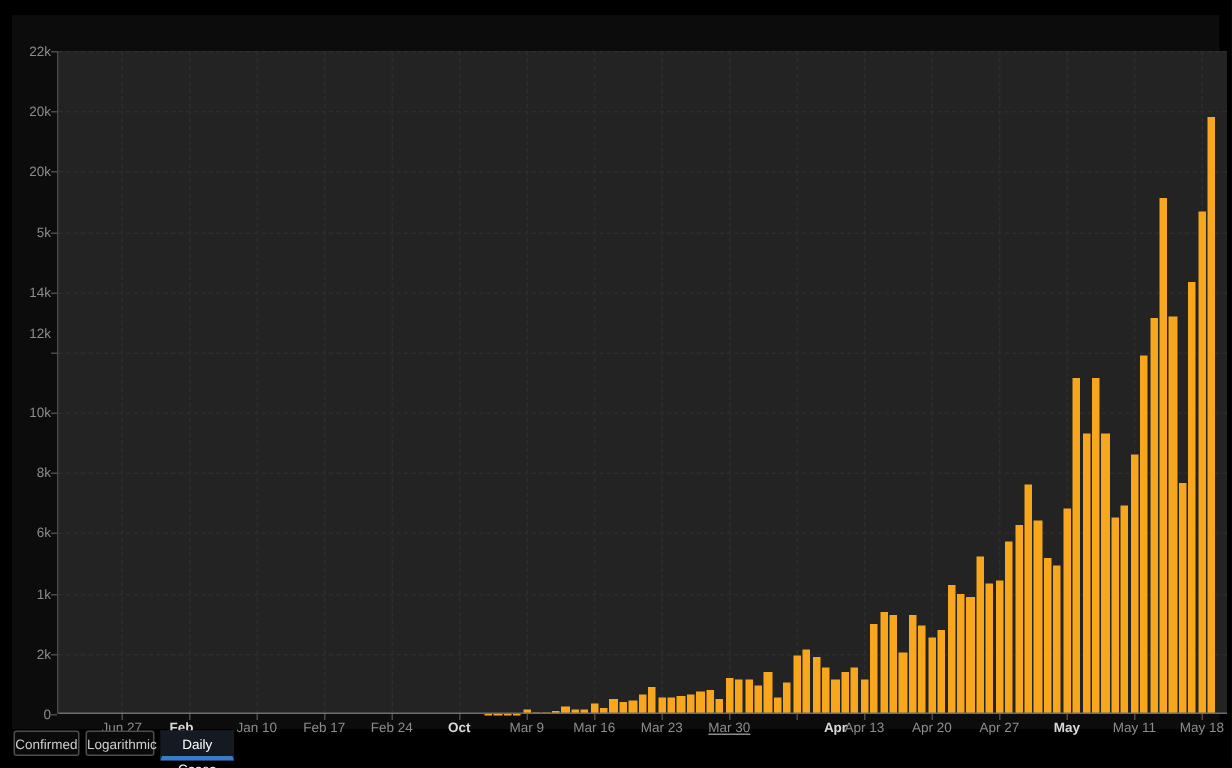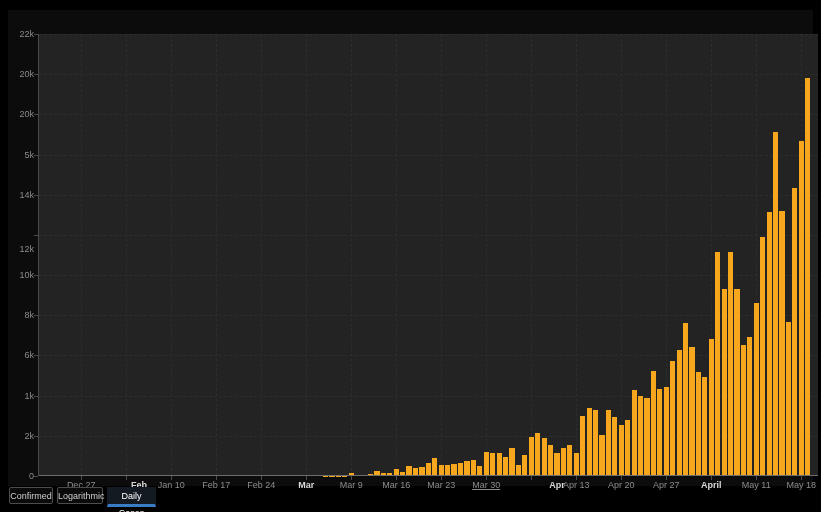--- a/index.html
+++ b/index.html
@@ -68,21 +68,21 @@
         <div class="ylab" style="left: 0px; top: 420.818px; color: rgb(140, 140, 140);">2k</div>
         <div class="ytick" style="left: 26px; top: 385.636px; background: rgb(74, 74, 74);"></div>
         <div class="ylab" style="left: 0px; top: 380.636px; color: rgb(140, 140, 140);">1k</div>
         <div class="ytick" style="left: 26px; top: 345.455px; background: rgb(74, 74, 74);"></div>
         <div class="ylab" style="left: 0px; top: 340.455px; color: rgb(140, 140, 140);">6k</div>
         <div class="ytick" style="left: 26px; top: 305.273px; background: rgb(74, 74, 74);"></div>
         <div class="ylab" style="left: 0px; top: 300.273px; color: rgb(140, 140, 140);">8k</div>
         <div class="ytick" style="left: 26px; top: 265.091px; background: rgb(74, 74, 74);"></div>
         <div class="ylab" style="left: 0px; top: 260.091px; color: rgb(140, 140, 140);">10k</div>
         <div class="ytick" style="left: 26px; top: 224.909px; background: rgb(74, 74, 74);"></div>
-        <div class="ylab" style="left: 0px; top: 234px; color: rgb(140, 140, 140);">12k</div>
+        <div class="ylab" style="left: 0px; top: 207px; color: rgb(140, 140, 140);">12k</div>
         <div class="ytick" style="left: 26px; top: 184.727px; background: rgb(74, 74, 74);"></div>
         <div class="ylab" style="left: 0px; top: 179.727px; color: rgb(140, 140, 140);">14k</div>
         <div class="ytick" style="left: 26px; top: 144.545px; background: rgb(74, 74, 74);"></div>
         <div class="ylab" style="left: 0px; top: 139.545px; color: rgb(140, 140, 140);">5k</div>
         <div class="ytick" style="left: 26px; top: 104.364px; background: rgb(74, 74, 74);"></div>
         <div class="ylab" style="left: 0px; top: 99.3636px; color: rgb(140, 140, 140);">20k</div>
         <div class="ytick" style="left: 26px; top: 64.1818px; background: rgb(74, 74, 74);"></div>
         <div class="ylab" style="left: 0px; top: 59.1818px; color: rgb(140, 140, 140);">20k</div>
         <div class="ytick" style="left: 26px; top: 24px; background: rgb(74, 74, 74);"></div>
         <div class="ylab" style="left: 0px; top: 19px; color: rgb(140, 140, 140);">22k</div>
@@ -163,49 +163,49 @@
         <div class="bar" style="left: 764.99px; width: 5.2px; top: 121.642px; height: 344.358px; background: rgb(247, 167, 29);"></div>
         <div class="bar" style="left: 771.42px; width: 5.2px; top: 200.599px; height: 265.401px; background: rgb(247, 167, 29);"></div>
         <div class="bar" style="left: 777.85px; width: 5.2px; top: 311.702px; height: 154.298px; background: rgb(247, 167, 29);"></div>
         <div class="bar" style="left: 784.28px; width: 5.2px; top: 178.298px; height: 287.702px; background: rgb(247, 167, 29);"></div>
         <div class="bar" style="left: 790.71px; width: 5.2px; top: 131.085px; height: 334.915px; background: rgb(247, 167, 29);"></div>
         <div class="bar" style="left: 797.14px; width: 5.2px; top: 68.4009px; height: 397.599px; background: rgb(247, 167, 29);"></div>
       </div>
     <div id="baseline"></div>
     <div id="xlabels">
         <div class="xtick" style="left: 73.15px; background: rgb(74, 74, 74);"></div>
-        <div class="xlab" style="left: 48.15px;">Dec 27</div>
+        <div class="xlab" style="left: 48.15px;">Jun 27</div>
         <div class="xtick" style="left: 118.16px; background: rgb(74, 74, 74);"></div>
-        <div class="xlab month" style="left: 106px;">Feb</div>
+        <div class="xlab month" style="left: 88px;">Feb</div>
         <div class="xtick" style="left: 163.17px; background: rgb(74, 74, 74);"></div>
         <div class="xlab" style="left: 138.17px;">Jan 10</div>
         <div class="xtick" style="left: 208.18px; background: rgb(74, 74, 74);"></div>
         <div class="xlab" style="left: 183.18px;">Feb 17</div>
         <div class="xtick" style="left: 253.19px; background: rgb(74, 74, 74);"></div>
         <div class="xlab" style="left: 228.19px;">Feb 24</div>
         <div class="xtick" style="left: 298.2px; background: rgb(74, 74, 74);"></div>
-        <div class="xlab month" style="left: 273.2px;">Mar</div>
+        <div class="xlab month" style="left: 273.2px;">Oct</div>
         <div class="xtick" style="left: 343.21px; background: rgb(74, 74, 74);"></div>
         <div class="xlab" style="left: 318.21px;">Mar 9</div>
         <div class="xtick" style="left: 388.22px; background: rgb(74, 74, 74);"></div>
         <div class="xlab" style="left: 363.22px;">Mar 16</div>
         <div class="xtick" style="left: 433.23px; background: rgb(74, 74, 74);"></div>
         <div class="xlab" style="left: 408.23px; text-align: center;">Mar 23</div>
         <div class="xtick" style="left: 478.24px; background: rgb(74, 74, 74);"></div>
         <div class="xlab" style="left: 453.24px; text-decoration: underline;">Mar 30</div>
         <div class="xtick" style="left: 523.25px; background: rgb(74, 74, 74);"></div>
         <div class="xlab month" style="left: 524px;">Apr</div>
         <div class="xtick" style="left: 568.26px; background: rgb(74, 74, 74);"></div>
         <div class="xlab" style="left: 543.26px;">Apr 13</div>
         <div class="xtick" style="left: 613.27px; background: rgb(74, 74, 74);"></div>
         <div class="xlab" style="left: 588.27px;">Apr 20</div>
         <div class="xtick" style="left: 658.28px; background: rgb(74, 74, 74);"></div>
         <div class="xlab" style="left: 633.28px;">Apr 27</div>
         <div class="xtick" style="left: 703.29px; background: rgb(74, 74, 74);"></div>
-        <div class="xlab month" style="left: 678.29px;">April</div>
+        <div class="xlab month" style="left: 678.29px;">May</div>
         <div class="xtick" style="left: 748.3px; background: rgb(74, 74, 74);"></div>
         <div class="xlab" style="left: 723.3px;">May 11</div>
         <div class="xtick" style="left: 793.31px; background: rgb(74, 74, 74);"></div>
         <div class="xlab" style="left: 768.31px;">May 18</div>
       </div>
   </div>
   <div id="tabs">
       <div class="tab" style="left: 9px; width: 44px;">Confirmed</div>
       <div class="tab" style="left: 57px; width: 46px;">Logarithmic</div>
       <div class="tab active" style="left: 107px; width: 49px;">Daily Cases</div>

